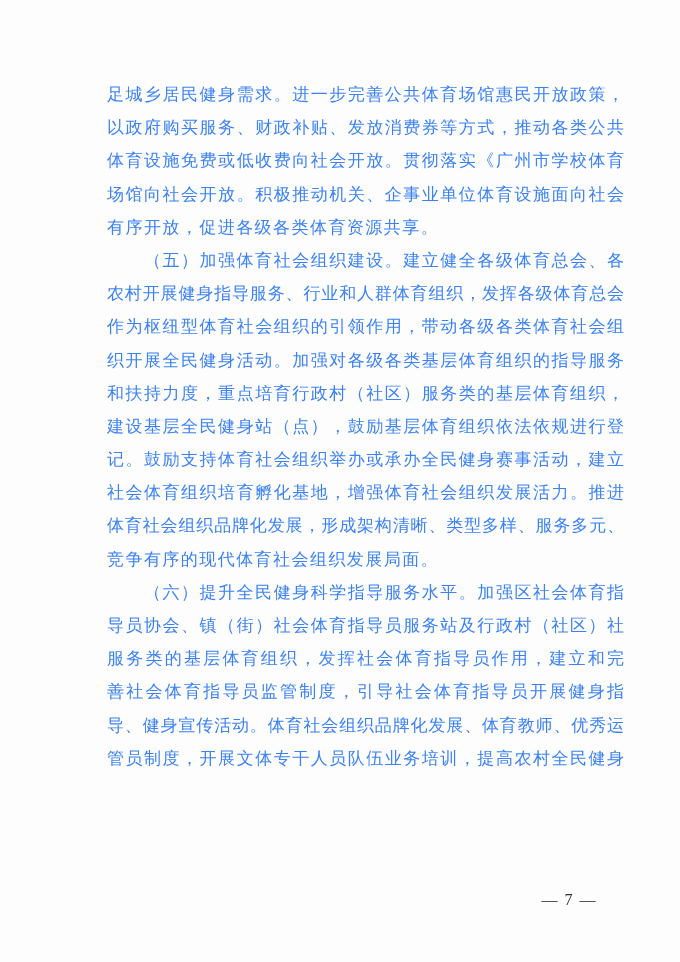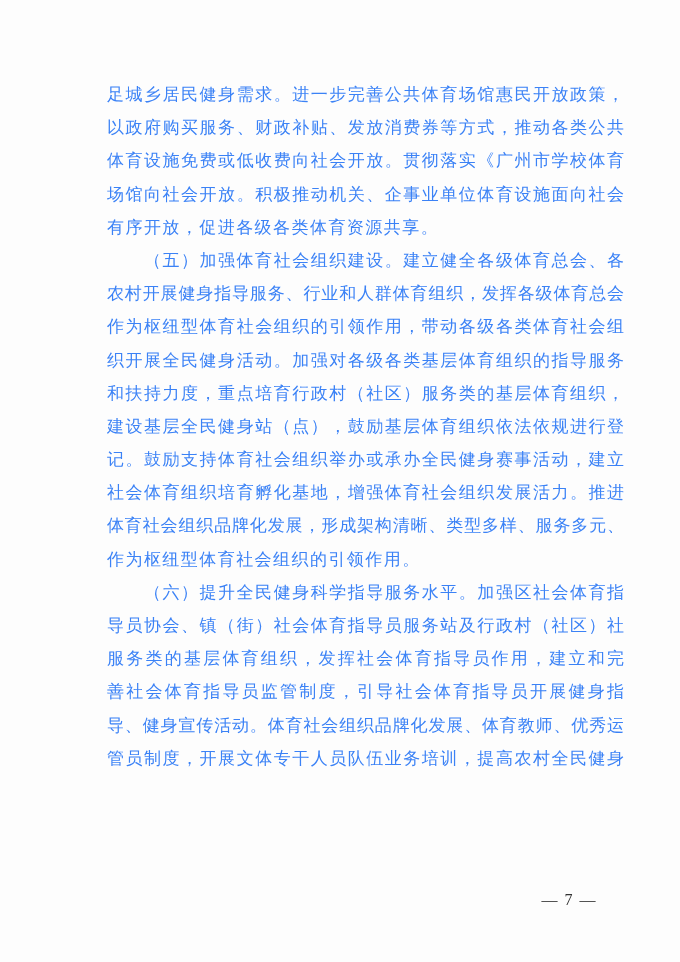--- a/index.html
+++ b/index.html
@@ -67,21 +67,21 @@
     <div class="line endline">有序开放，促进各级各类体育资源共享。</div>
     <div class="line fill indent">（五）加强体育社会组织建设。建立健全各级体育总会、各</div>
     <div class="line fill">农村开展健身指导服务、行业和人群体育组织，发挥各级体育总会</div>
     <div class="line fill">作为枢纽型体育社会组织的引领作用，带动各级各类体育社会组</div>
     <div class="line fill">织开展全民健身活动。加强对各级各类基层体育组织的指导服务</div>
     <div class="line fill">和扶持力度，重点培育行政村（社区）服务类的基层体育组织，</div>
     <div class="line fill">建设基层全民健身站（点），鼓励基层体育组织依法依规进行登</div>
     <div class="line fill">记。鼓励支持体育社会组织举办或承办全民健身赛事活动，建立</div>
     <div class="line fill">社会体育组织培育孵化基地，增强体育社会组织发展活力。推进</div>
     <div class="line fill">体育社会组织品牌化发展，形成架构清晰、类型多样、服务多元、</div>
-    <div class="line endline">作为枢纽型体育社会组织的引领作用。</div>
+    <div class="line endline">竞争有序的现代体育社会组织发展局面。</div>
     <div class="line fill indent">（六）提升全民健身科学指导服务水平。加强区社会体育指</div>
     <div class="line fill">导员协会、镇（街）社会体育指导员服务站及行政村（社区）社</div>
     <div class="line fill">服务类的基层体育组织，发挥社会体育指导员作用，建立和完</div>
     <div class="line fill">善社会体育指导员监管制度，引导社会体育指导员开展健身指</div>
     <div class="line fill">导、健身宣传活动。体育社会组织品牌化发展、体育教师、优秀运</div>
     <div class="line fill">管员制度，开展文体专干人员队伍业务培训，提高农村全民健身</div>
   </div>
   <div class="footer">— 7 —</div>
 </div>
 

